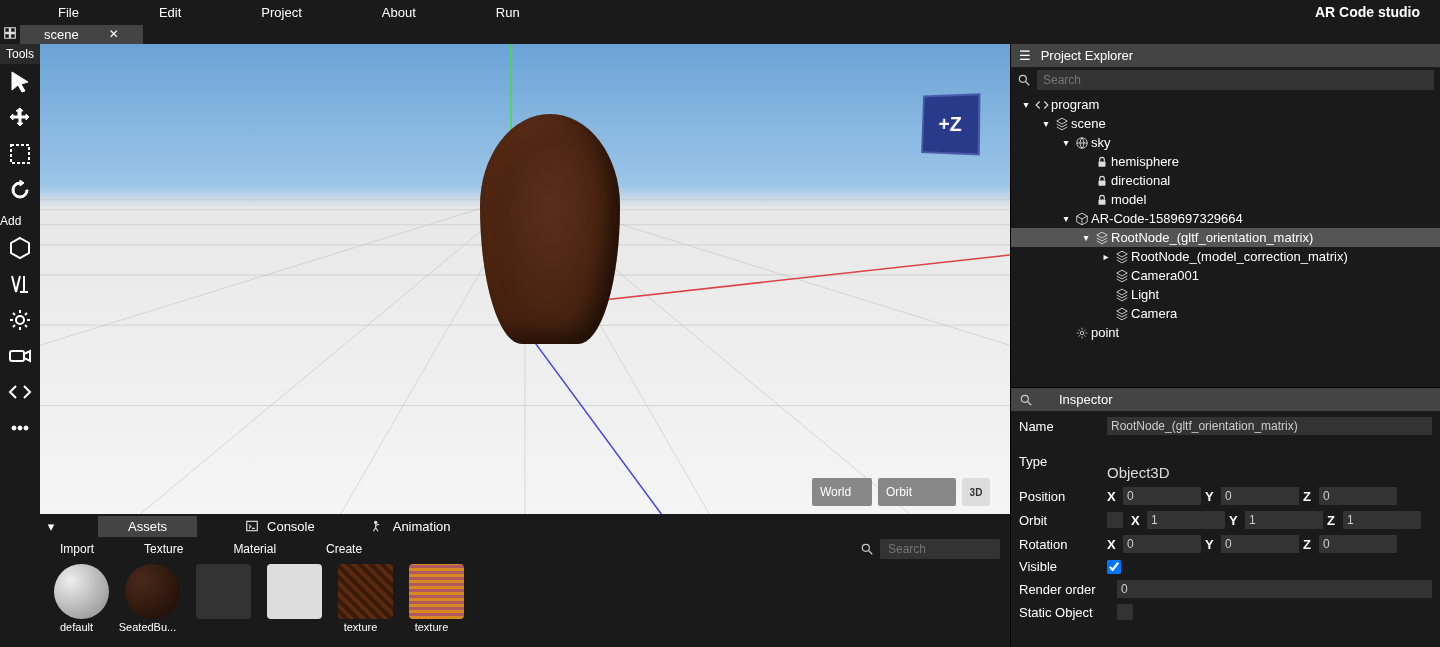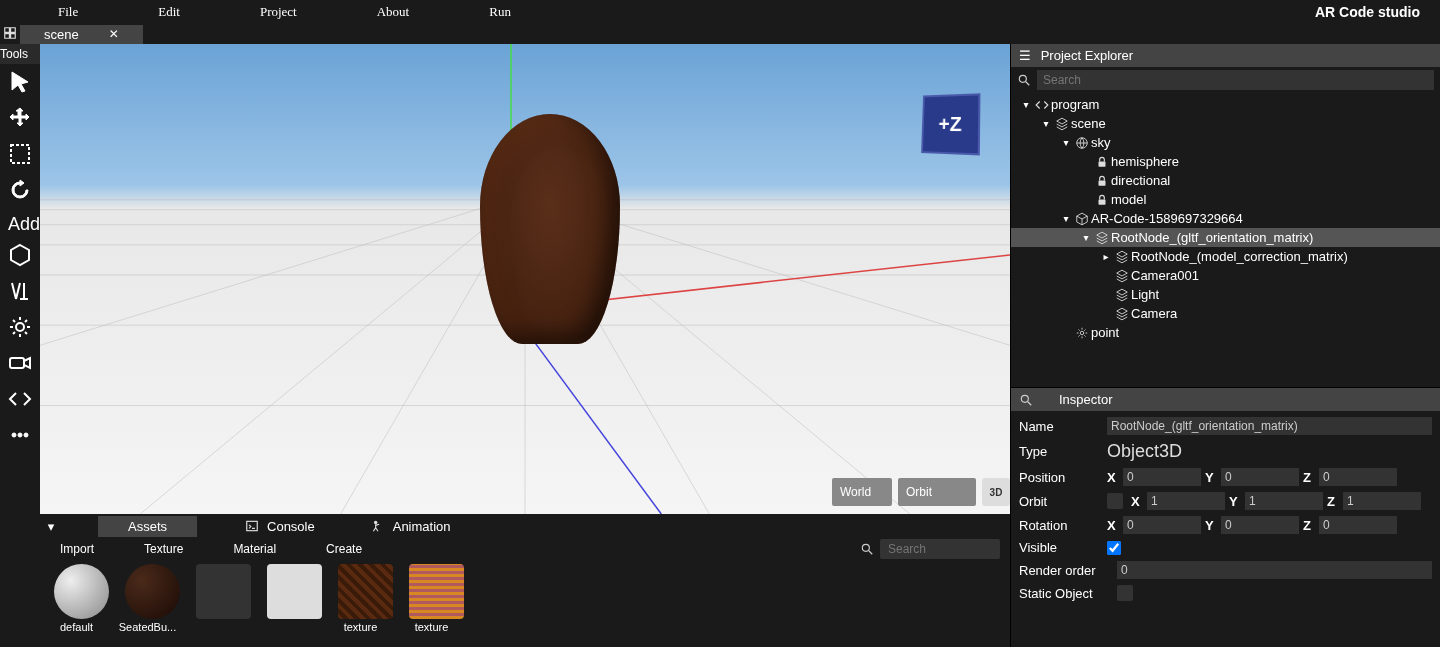--- a/index.html
+++ b/index.html
@@ -1,38 +1,38 @@
 <!DOCTYPE html>
 <html><head>
 <meta charset="utf-8">
 <style>
 * { margin: 0; padding: 0; box-sizing: border-box; font-family: -apple-system, Arial, sans-serif; }
 body { background: #1a1a1a; color: #fff; font-size: 13px; width: 1440px; height: 647px; overflow: hidden; display: flex; flex-direction: column; }
 .menubar { height: 24px; background: #1a1a1a; display: flex; align-items: center; padding: 0 20px; }
-.menubar .item { padding: 0 40px 0 0; margin-left: 40px; cursor: pointer; font-family: Liberation Serif, serif; }
+.menubar .item { padding: 0 40px 0 0; margin-left: 40px; cursor: pointer; }
 .menubar .item:first-child { margin-left: 38px; }
 .menubar .app-title { margin-left: auto; font-weight: bold; font-size: 14px; }
 .tab-strip { height: 20px; background: #1a1a1a; display: flex; align-items: center; }
 .tab-strip .plus { width: 20px; text-align: center; cursor: pointer; }
 .tab { background: #444; padding: 2px 24px 2px 24px; position: relative; display: flex; align-items: center; gap: 30px; }
 .tab .close { cursor: pointer; font-size: 12px; }
 .main { flex: 1; display: flex; min-height: 0; }
 .left-col { width: 40px; background: #1a1a1a; display: flex; flex-direction: column; }
-.tools-header { background: #2a2a2a; padding: 3px 0; font-size: 12px; }
+.tools-header { background: #2a2a2a; text-align: center; padding: 3px 0; font-size: 12px; }
 .tool-btn { height: 36px; display: flex; align-items: center; justify-content: center; cursor: pointer; }
 .tool-btn svg { width: 24px; height: 24px; fill: #fff; stroke: #fff; }
-.add-label { text-align: right; font-size: 18px; padding: 6px 0 2px 0; }
+.add-label { text-align: left; font-size: 12px; padding: 6px 0 2px 0; }
 .center-col { flex: 1; display: flex; flex-direction: column; min-width: 0; }
 .viewport { flex: 1; position: relative; background: linear-gradient(to bottom, #6ba3d6 0%, #9cc5e8 30%, #e8e8e8 35%, #f5f5f5 100%); overflow: hidden; }
 .grid-layer { position: absolute; inset: 0; }
 .grid-layer svg { width: 100%; height: 100%; }
 .buddha { position: absolute; left: 440px; top: 70px; width: 140px; height: 230px; background: radial-gradient(ellipse at 50% 40%, #5a2f1a, #3a1a0a); border-radius: 50% 50% 30% 30% / 40% 40% 60% 60%; box-shadow: inset -10px -10px 20px rgba(0,0,0,0.5), inset 10px 10px 20px rgba(120,60,30,0.3); }
 .axis-cube { position: absolute; right: 20px; top: 50px; width: 70px; height: 70px; }
 .axis-cube .face { position: absolute; width: 60px; height: 60px; background: #2a3a8a; border: 2px solid #4a5aaa; display: flex; align-items: center; justify-content: center; font-weight: bold; font-size: 20px; color: #fff; transform: perspective(200px) rotateY(-15deg) rotateX(5deg); }
-.viewport-controls { position: absolute; bottom: 8px; right: 0; display: flex; gap: 6px; }
+.viewport-controls { position: absolute; bottom: 8px; right: 20px; display: flex; gap: 6px; }
 .vp-select { background: #888; border: none; color: #fff; padding: 4px 20px 4px 8px; font-size: 12px; appearance: none; border-radius: 2px; cursor: pointer; }
 .vp-cube-btn { width: 28px; height: 28px; background: #ddd; border-radius: 3px; display: flex; align-items: center; justify-content: center; cursor: pointer; color: #333; font-size: 10px; font-weight: bold; }
 .bottom-panel { height: 133px; background: #1a1a1a; display: flex; flex-direction: column; }
 .bottom-tabs { height: 24px; display: flex; align-items: center; gap: 40px; padding-left: 4px; }
 .bottom-tab { display: flex; align-items: center; gap: 8px; cursor: pointer; padding: 0 8px; text-align: right; }
 .bottom-tab.active { background: #444; padding: 3px 30px; }
 .sub-tabs { height: 22px; display: flex; align-items: center; gap: 50px; padding-left: 20px; position: relative; }
 .sub-tab { cursor: pointer; font-size: 12px; }
 .assets-search { position: absolute; right: 10px; display: flex; align-items: center; gap: 6px; }
 .assets-search input { background: #333; border: none; color: #aaa; padding: 3px 8px; font-size: 12px; width: 120px; border-radius: 2px; }
@@ -55,21 +55,21 @@
 .tree-row.selected { background: #555; }
 .tree-row .chev { width: 14px; text-align: center; font-size: 10px; }
 .tree-row .ico { width: 18px; display: inline-flex; justify-content: center; }
 .tree-row .label { font-size: 13px; }
 .inspector { height: 260px; border-top: 1px solid #000; display: flex; flex-direction: column; }
 .insp-body { flex: 1; padding: 6px 8px; display: flex; flex-direction: column; gap: 6px; overflow: auto; }
 .insp-row { display: flex; align-items: center; gap: 8px; }
 .insp-row .lbl { width: 80px; font-size: 13px; }
 .insp-row input[type=text] { background: #333; border: none; color: #ccc; padding: 2px 4px; font-size: 12px; }
 .insp-row .name-input { flex: 1; }
-.insp-row .val { font-size: 18px; color: #ddd; }
+.insp-row .val { font-size: 15px; color: #ddd; margin-top: 23px; }
 .vec-row .vec { display: flex; align-items: center; gap: 4px; flex: 1; }
 .vec-row .vec .ax { font-weight: bold; width: 12px; }
 .vec-row .vec input { width: 78px; }
 .insp-row input[type=checkbox] { width: 14px; height: 14px; }
 .lock-box { width: 16px; height: 16px; background: #333; border-radius: 2px; }
 svg.ico-s { width: 14px; height: 14px; fill: #ddd; }
 </style>
 </head>
 <body>
 

